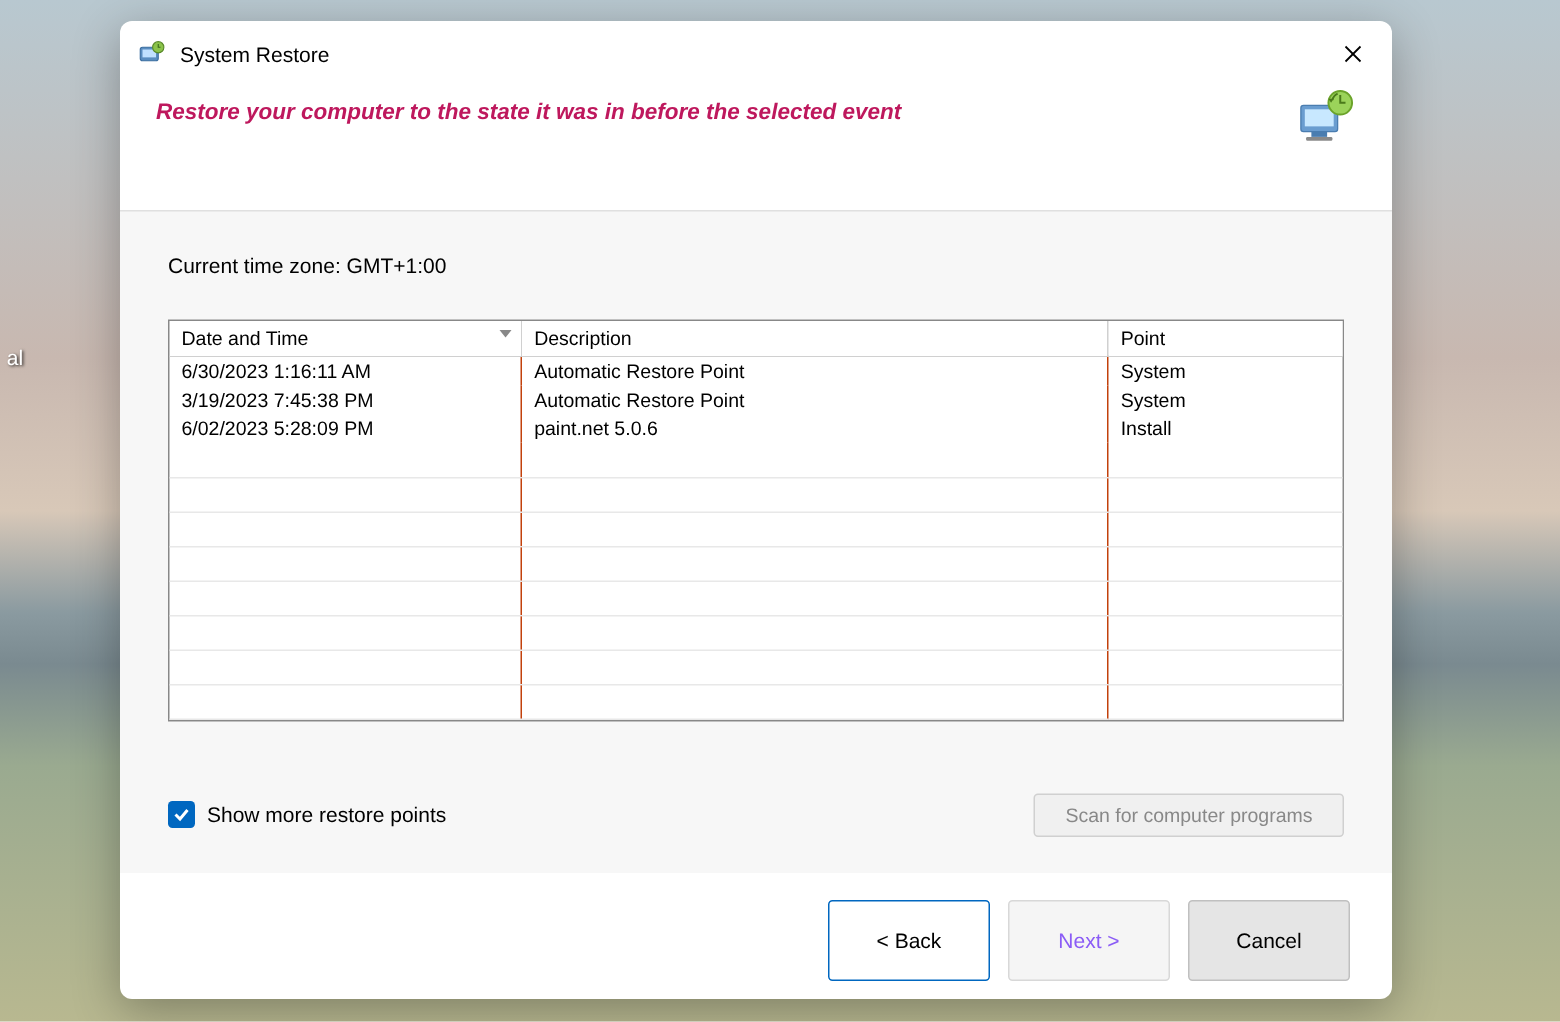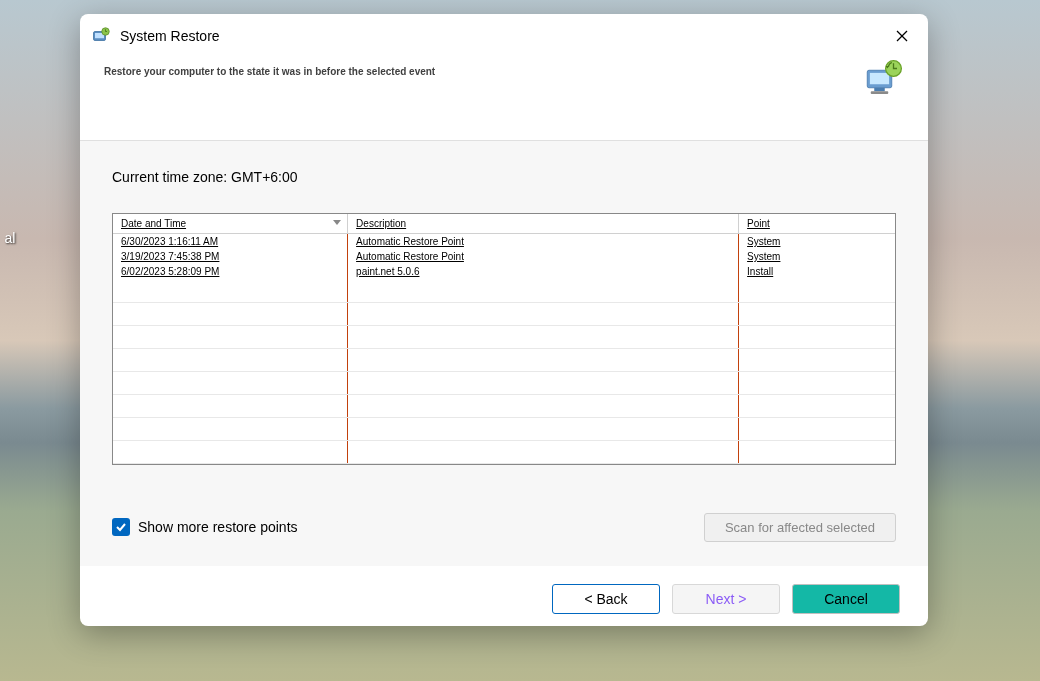--- a/index.html
+++ b/index.html
@@ -81,23 +81,24 @@
     }
     
     .header-section {
       padding: 8px 24px 40px 24px;
       display: flex;
       align-items: flex-start;
     }
     
     .header-text {
       flex: 1;
-      font-size: 10px;
+      font-size: 15px;
       font-weight: bold;
-      color: #404040;
+      color: #be185d;
+      font-style: italic;
     }
     
     .header-icon {
       width: 42px;
       height: 42px;
       margin-top: -8px;
     }
     
     .content-section {
       background: #f7f7f7;
@@ -113,22 +114,21 @@
     
     .table-container {
       background: white;
       border: 1px solid #888;
       width: 100%;
     }
     
     .table {
       width: 100%;
       border-collapse: collapse;
-      font-size: 10px;
-      text-decoration: underline;
+      font-size: 13px;
     }
     
     .table th {
       text-align: left;
       font-weight: normal;
       padding: 4px 8px;
       border-right: 1px solid #d0d0d0;
       border-bottom: 1px solid #d0d0d0;
       background: white;
       position: relative;
@@ -208,42 +208,42 @@
     }
     
     .button-bar {
       padding: 18px 28px 12px 28px;
       display: flex;
       justify-content: flex-end;
       gap: 12px;
     }
     
     .btn {
-      padding: 6px 0;
+      padding: 18px 0;
       width: 108px;
       font-size: 14px;
       border-radius: 3px;
       text-align: center;
       cursor: pointer;
     }
     
     .btn-back {
       background: white;
       border: 1px solid #0067c0;
       color: #000;
     }
     
     .btn-next {
       background: #f5f5f5;
       border: 1px solid #d8d8d8;
       color: #8b5cf6;
     }
     
     .btn-cancel {
-      background: #14b8a6;
+      background: #e5e5e5;
       border: 1px solid #c0c0c0;
       color: #000;
     }
   </style>
 </head>
 <body>
 
 <div class="desktop-icons">
   <div class="desktop-icon">al</div>
 </div>
@@ -278,21 +278,21 @@
         <rect x="10" y="38" width="20" height="3" rx="1" fill="#8a8a8a"></rect>
         <circle cx="36" cy="12" r="9" fill="#9bd35a" stroke="#6ba32a" stroke-width="1.5"></circle>
         <path d="M36 6 L36 12 L40 12" stroke="#4a7a1a" stroke-width="1.5" fill="none"></path>
         <path d="M30 10 A 7 7 0 0 1 34 5" stroke="#4a7a1a" stroke-width="1.5" fill="none"></path>
         <polygon points="29,12 31,9 27,9" fill="#4a7a1a"></polygon>
       </svg>
     </div>
   </div>
 
   <div class="content-section">
-    <div class="timezone-text">Current time zone: GMT+6:00</div>
+    <div class="timezone-text">Current time zone: GMT+1:00</div>
 
     <div class="table-container">
       <table class="table">
         <thead>
           <tr>
             <th class="col-date sort-active">Date and Time</th>
             <th class="col-desc">Description</th>
             <th class="col-type">Point</th>
           </tr>
         </thead>
@@ -358,21 +358,21 @@
 
     <div class="bottom-controls">
       <div class="checkbox-wrapper">
         <div class="checkbox">
           <svg viewBox="0 0 12 12">
             <path d="M2 6 L5 9 L10 3" stroke="white" stroke-width="2" fill="none"></path>
           </svg>
         </div>
         <span class="checkbox-label">Show more restore points</span>
       </div>
-      <button class="scan-btn" disabled="">Scan for affected selected</button>
+      <button class="scan-btn" disabled="">Scan for computer programs</button>
     </div>
   </div>
 
   <div class="button-bar">
     <button class="btn btn-back">&lt; Back</button>
     <button class="btn btn-next">Next &gt;</button>
     <button class="btn btn-cancel">Cancel</button>
   </div>
 
 </div>

